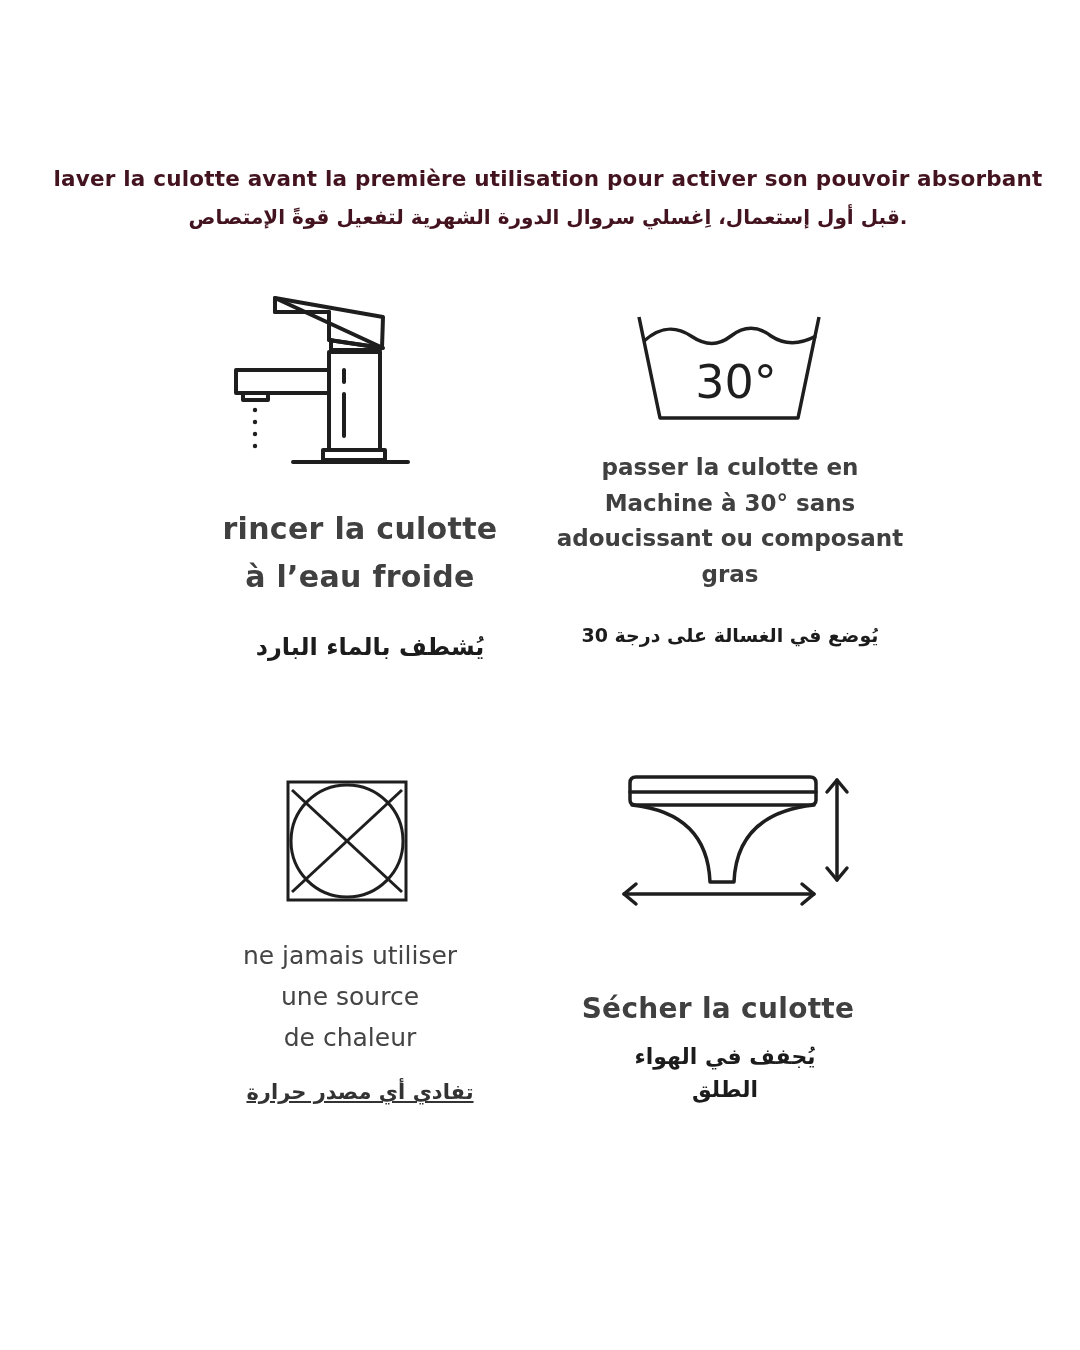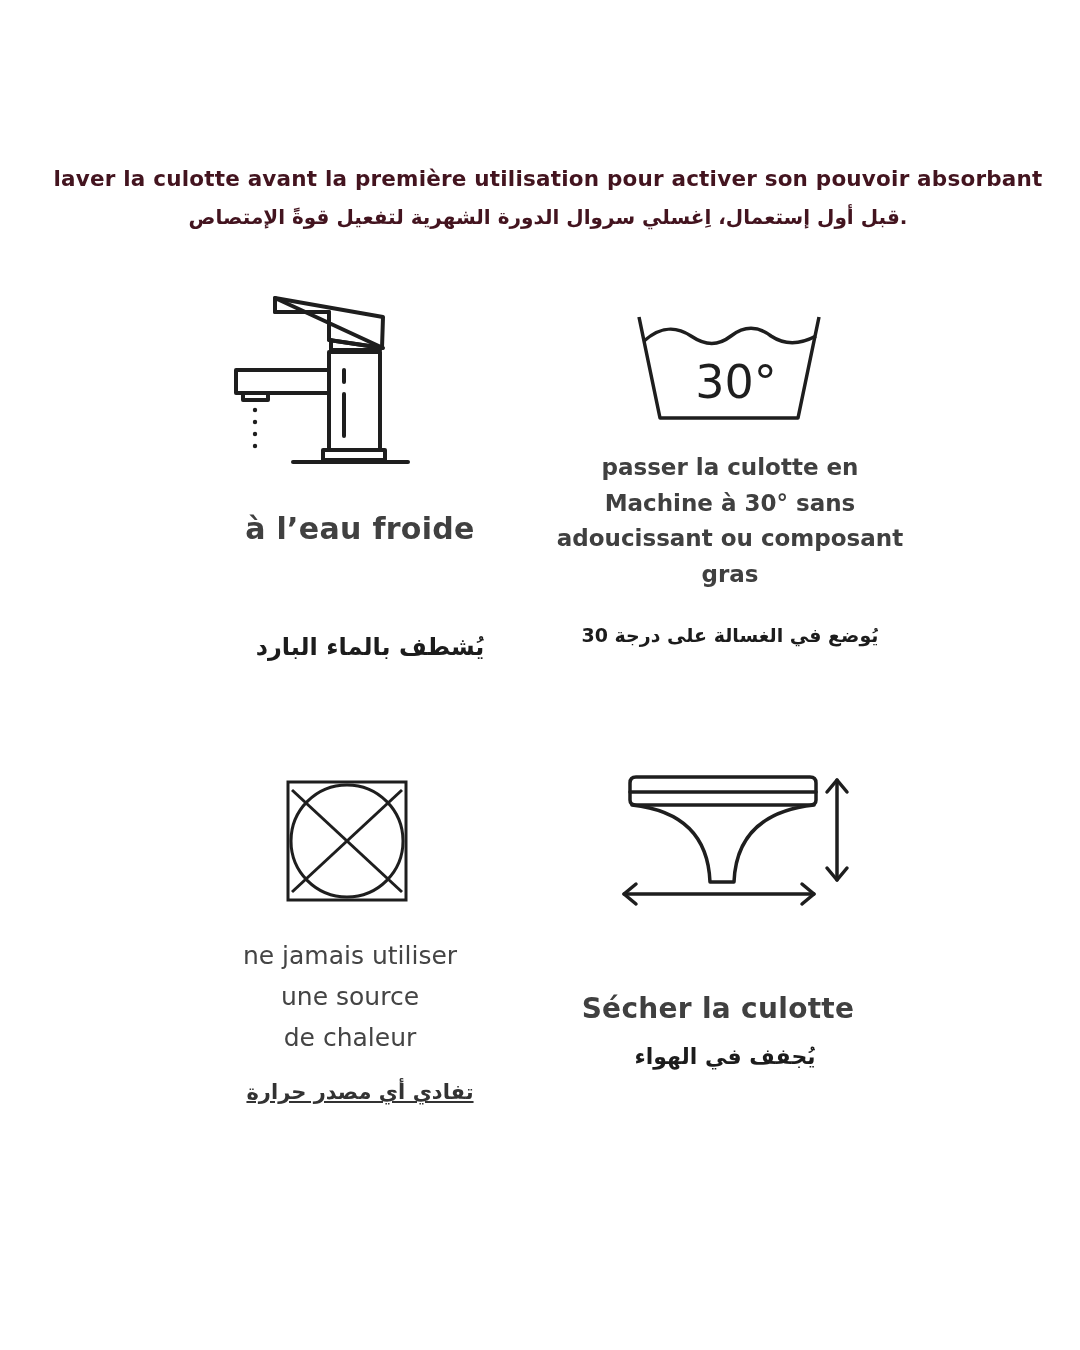--- a/index.html
+++ b/index.html
@@ -39,20 +39,21 @@
       <line x1="65" y1="172" x2="180" y2="172"></line>
     </g>
     <g fill="#1e1e1e">
       <circle cx="27" cy="120" r="2.2"></circle>
       <circle cx="27" cy="132" r="2.2"></circle>
       <circle cx="27" cy="144" r="2.2"></circle>
       <circle cx="27" cy="156" r="2.2"></circle>
     </g>
   </svg>
   <div class="abs fr" style="left:200px;width:320px;top:505px;font-size:30px;line-height:48px;font-weight:bold;letter-spacing:0.3px;">
+    <div>rincer la culotte</div>
     <div>à l’eau froide</div>
   </div>
   <div class="abs ar" style="left:210px;width:320px;top:630px;font-size:24px;line-height:34px;">
     <div>يُشطف بالماء البارد</div>
   </div>
 </div>
 
 <div class="abs" style="left:0;top:0;">
   <svg class="abs" style="left:636px;top:314px;" width="186" height="110" viewBox="0 0 186 110">
     <g fill="none" stroke="#1e1e1e" stroke-width="3.5" stroke-linejoin="round">
@@ -103,14 +104,15 @@
       <line x1="6" y1="122" x2="196" y2="122"></line>
       <polyline points="18,112 6,122 18,132"></polyline>
       <polyline points="184,112 196,122 184,132"></polyline>
     </g>
   </svg>
   <div class="abs fr" style="left:558px;width:320px;top:988px;font-size:28px;line-height:41px;font-weight:bold;letter-spacing:0.3px;">
     <div>Sécher la culotte</div>
   </div>
   <div class="abs ar" style="left:565px;width:320px;top:1040px;font-size:22px;line-height:33px;">
     <div>يُجفف في الهواء</div>
+    <div>الطلق</div>
   </div>
 </div>
 
 </body></html>

